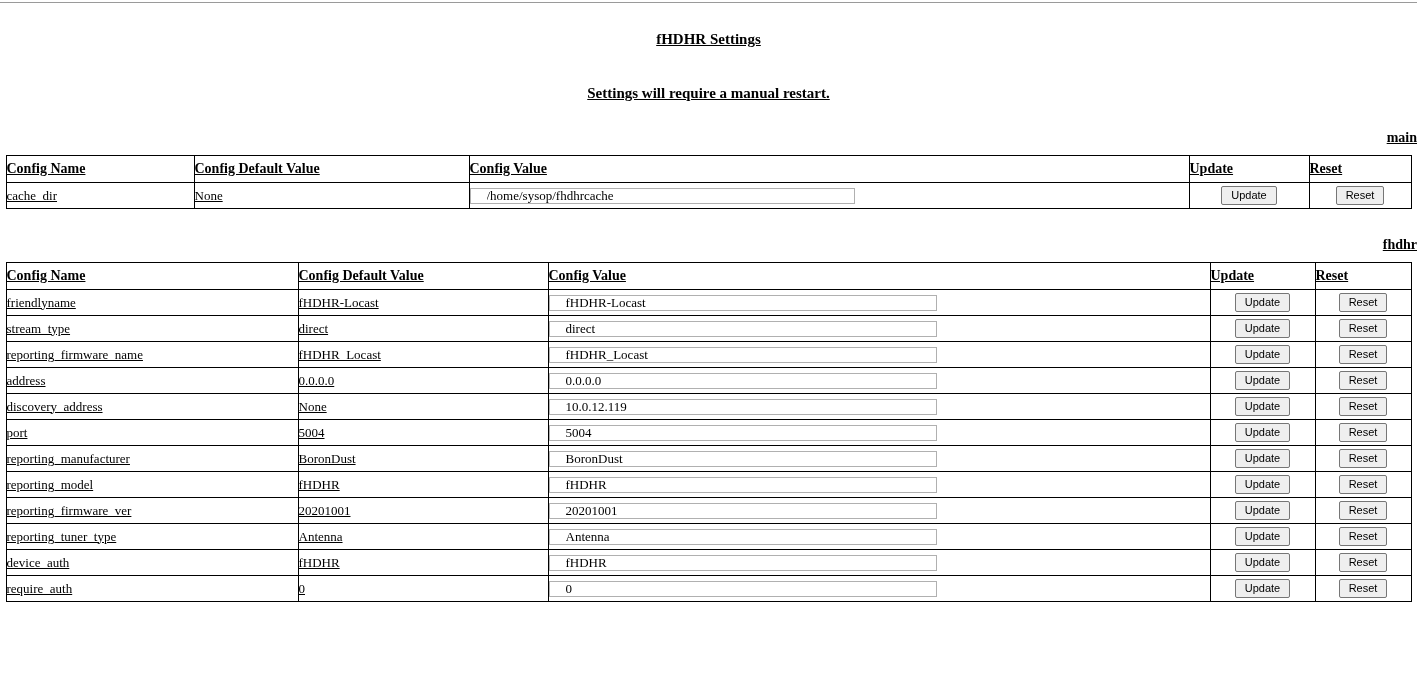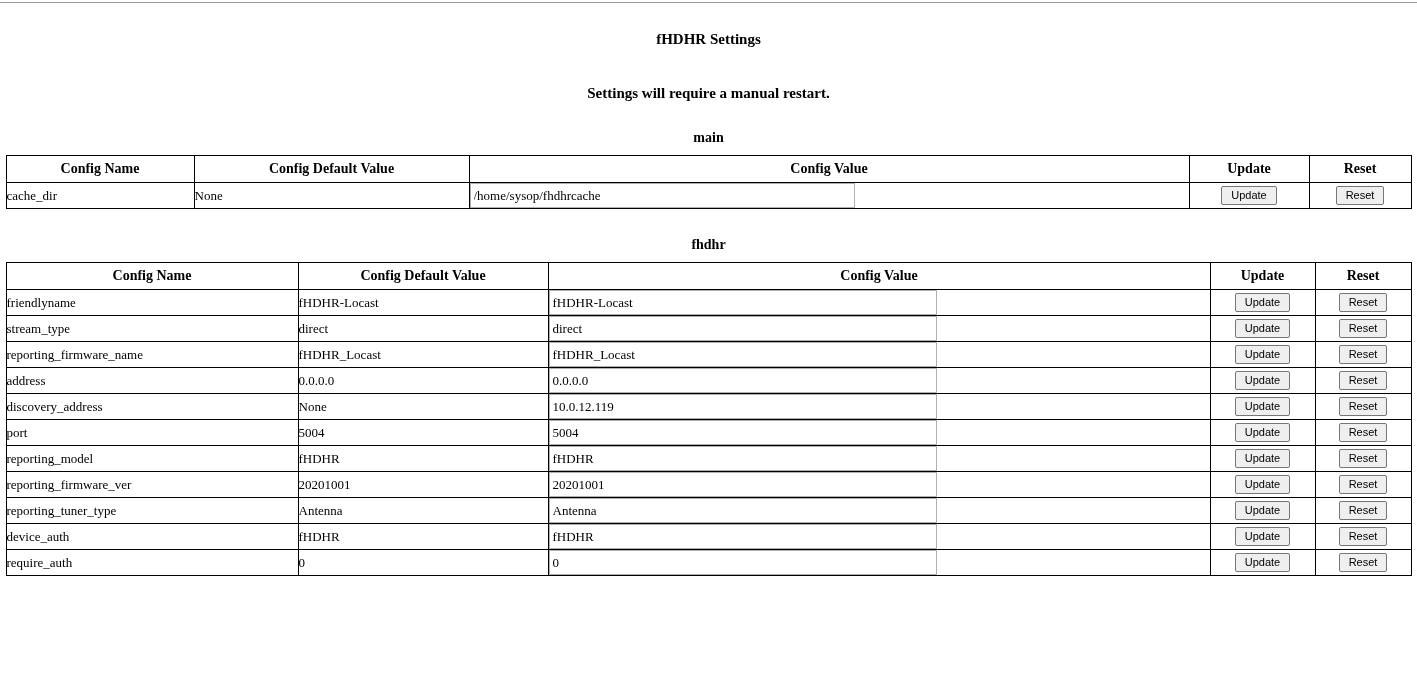--- a/index.html
+++ b/index.html
@@ -12,20 +12,21 @@
     height: 675px;
     font-family: "Liberation Serif", serif;
     font-size: 13px;
     color: #000000;
     overflow: hidden;
   }
   .page {
     width: 1417px;
     padding-top: 2px;
     box-sizing: border-box;
+    text-decoration: underline;
   }
   .top-rule {
     border-top: 1px solid #9a9a9a;
     height: 0;
     margin: 0;
   }
   h1.title, h2.subtitle, h3.section {
     text-align: center;
     font-weight: bold;
     margin: 0;
@@ -35,35 +36,36 @@
     margin-top: 28px;
   }
   h2.subtitle {
     font-size: 15px;
     margin-top: 37px;
   }
   h3.section {
     font-size: 14px;
     margin-top: 28px;
     margin-bottom: 9px;
+    text-align: right;
   }
   table.cfg {
     border-collapse: collapse;
     width: 1405px;
     margin: 0 auto;
     table-layout: fixed;
     border: 1px solid #000;
   }
   table.cfg th, table.cfg td {
     border: 1px solid #000;
     padding: 0;
     vertical-align: middle;
   }
   table.cfg th {
-    text-align: center;
+    text-align: left;
     font-weight: bold;
     font-size: 14px;
     height: 22px;
     padding: 2px 0;
   }
   table.cfg td {
     height: 25px;
     font-size: 13px;
   }
   td.name, td.defval {
@@ -74,26 +76,26 @@
   }
   td.valcell {
     padding-left: 4px;
   }
   td.btncell {
     text-align: center;
   }
   input.textbox {
     font-family: "Liberation Serif", serif;
     font-size: 13px;
-    padding: 1px 3px;
+    padding: 1px 16px;
     border: 1px solid #b0b0b0;
     background: #ffffff;
     color: #000;
     box-sizing: border-box;
-    height: 25px;
+    height: 16px;
   }
   button.btn {
     font-family: "Liberation Sans", sans-serif;
     font-size: 11px;
     background: #efefef;
     border: 1px solid #767676;
     border-radius: 2px;
     padding: 2px 9px;
     color: #000;
     cursor: pointer;
@@ -249,20 +251,33 @@
           <input class="textbox" type="text" value="5004" style="">
         </td>
         <td class="btncell">
           <button class="btn">Update</button>
         </td>
         <td class="btncell">
           <button class="btn">Reset</button>
         </td>
       </tr>
       <tr>
+        <td class="name">reporting_manufacturer</td>
+        <td class="defval">BoronDust</td>
+        <td class="valcell">
+          <input class="textbox" type="text" value="BoronDust" style="">
+        </td>
+        <td class="btncell">
+          <button class="btn">Update</button>
+        </td>
+        <td class="btncell">
+          <button class="btn">Reset</button>
+        </td>
+      </tr>
+      <tr>
         <td class="name">reporting_model</td>
         <td class="defval">fHDHR</td>
         <td class="valcell">
           <input class="textbox" type="text" value="fHDHR" style="">
         </td>
         <td class="btncell">
           <button class="btn">Update</button>
         </td>
         <td class="btncell">
           <button class="btn">Reset</button>

